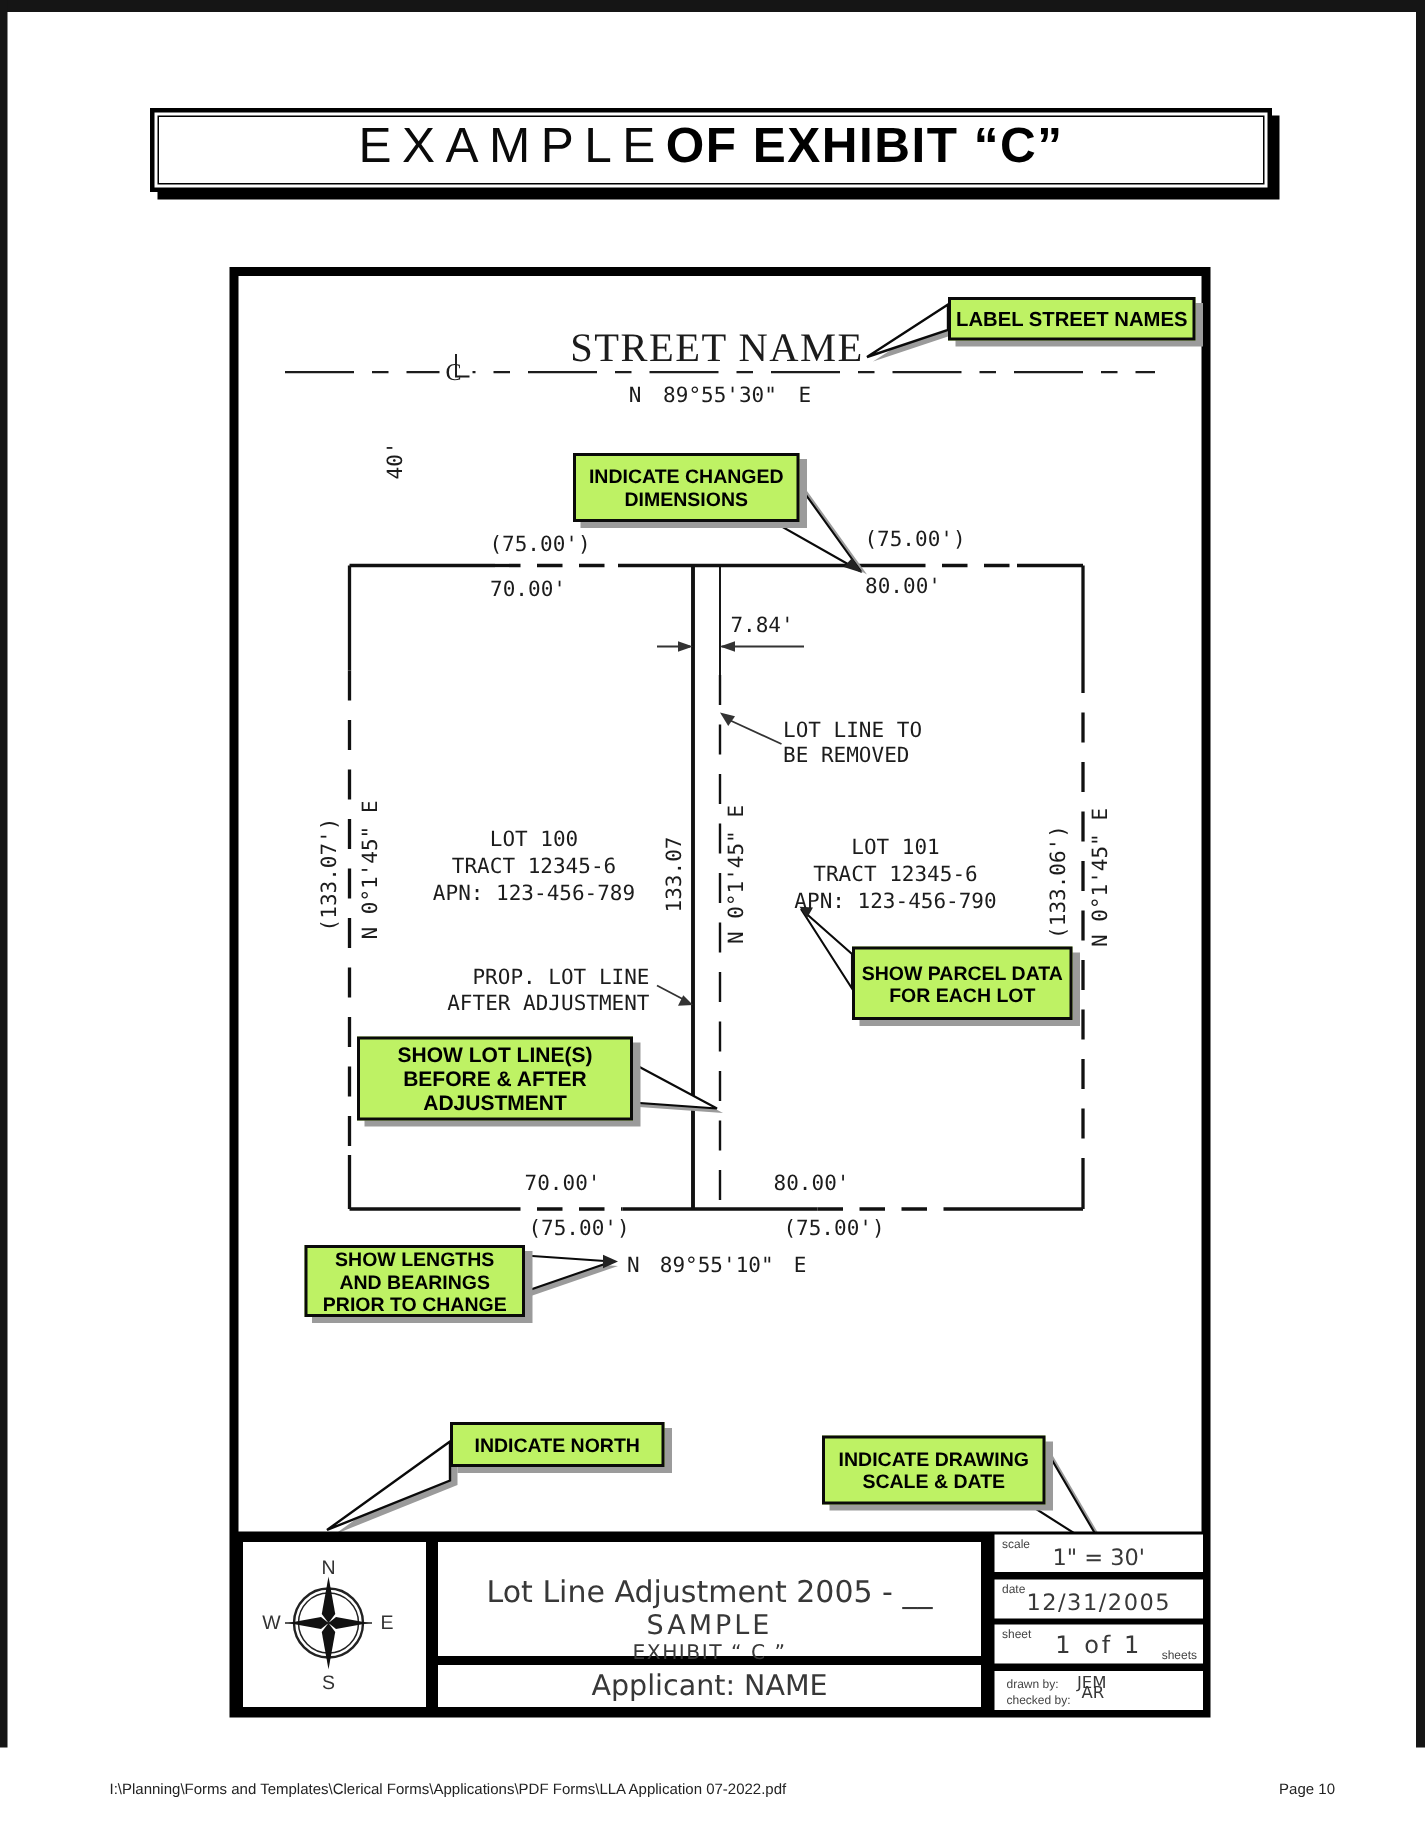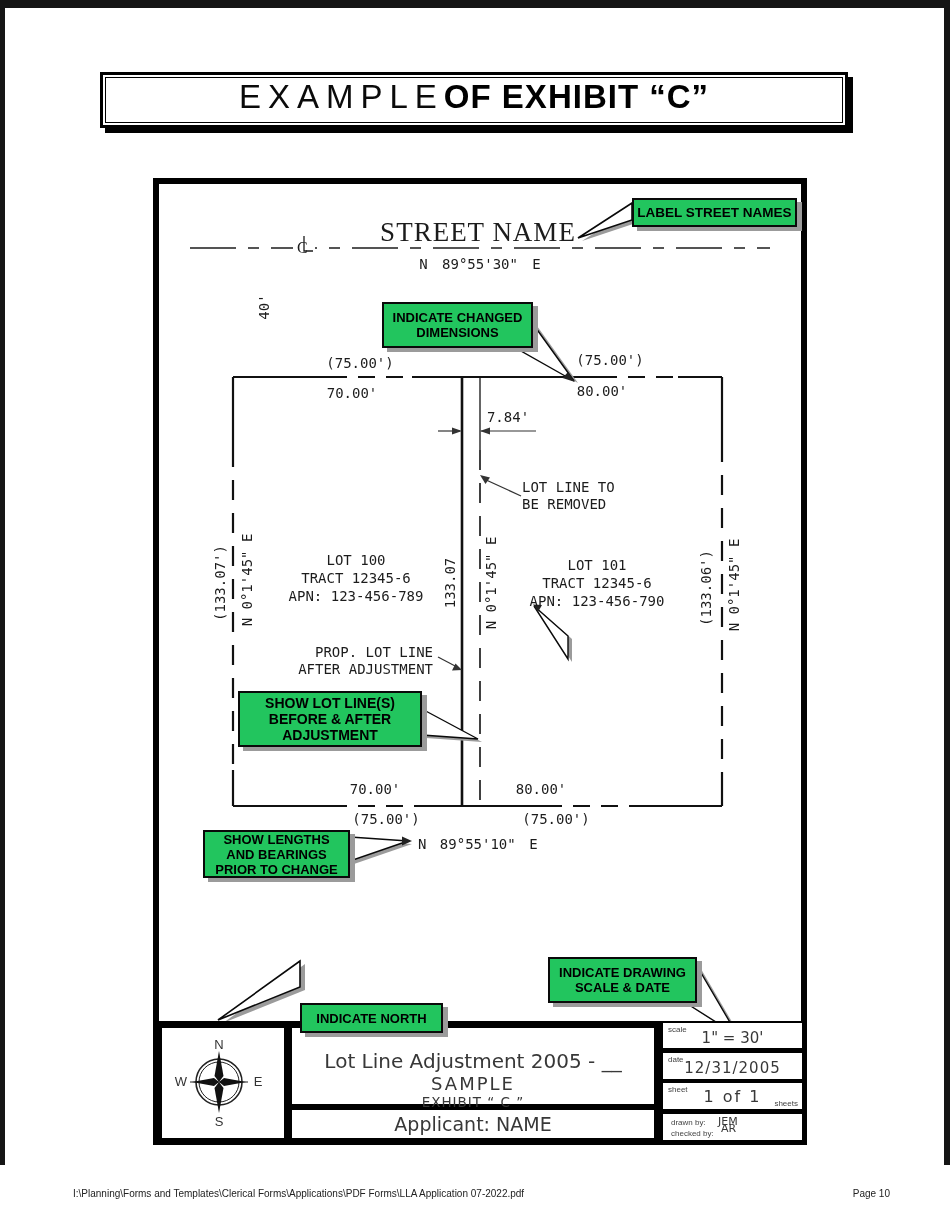--- a/index.html
+++ b/index.html
@@ -14,21 +14,21 @@
   .title-prefix{font-size:33px;letter-spacing:7px;color:#0a0a0a;}
   .title-rest{font-size:33px;font-weight:bold;letter-spacing:1px;color:#000;}
   
   .dwg{position:absolute;z-index:2;color:#1c1c1c;
        font-family:"DejaVu Sans Mono",monospace;font-size:14px;white-space:nowrap;}
   .ctr{transform:translate(-50%,-50%);text-align:center;}
   .rot{transform:translate(-50%,-50%) rotate(-90deg);}
   .pre{white-space:pre-line;line-height:17px;}
   .serif{font-family:"Liberation Serif",serif;}
   
-  .callout{position:absolute;z-index:4;background:#22c55e;border:2px solid #0a0a0a;
+  .callout{position:absolute;z-index:4;background:#bef264;border:2px solid #0a0a0a;
            box-shadow:5px 4px 0 #9b9b9b;display:flex;align-items:center;justify-content:center;
            text-align:center;font-weight:bold;font-size:13px;line-height:15px;
            white-space:pre-line;color:#000;}
   
   .tb-cell{position:absolute;background:#fff;z-index:2;}
   .hand{font-family:"DejaVu Sans",sans-serif;color:#383838;}
   .tb-title{display:flex;flex-direction:column;align-items:center;justify-content:center;}
   .tb-lbl{position:absolute;font-size:8px;color:#444;}
   .footer{position:absolute;z-index:2;font-size:10px;color:#222;}
   svg{position:absolute;left:0;top:0;z-index:1;}
@@ -170,27 +170,29 @@
 
   <div class="dwg ctr" style="left:375px;top:789px;">70.00'</div>
   <div class="dwg ctr" style="left:541px;top:789px;">80.00'</div>
   <div class="dwg ctr" style="left:386px;top:819px;">(75.00')</div>
   <div class="dwg ctr" style="left:556px;top:819px;">(75.00')</div>
   <div class="dwg" style="left:418px;top:836px;word-spacing:5px;">N 89°55'10" E</div>
 
   <div class="callout" style="left:632px;top:198px;width:161px;height:25px;font-size:13.5px;">LABEL STREET NAMES</div>
   <div class="callout" style="left:382px;top:302px;width:147px;height:42px;">INDICATE CHANGED
 DIMENSIONS</div>
+  <div class="callout" style="left:568px;top:631px;width:143px;height:45px;">SHOW PARCEL DATA
+FOR EACH LOT</div>
   <div class="callout" style="left:238px;top:691px;width:180px;height:52px;font-size:14px;line-height:16px;">SHOW LOT LINE(S)
 BEFORE &amp; AFTER
 ADJUSTMENT</div>
   <div class="callout" style="left:203px;top:830px;width:143px;height:44px;">SHOW LENGTHS
 AND BEARINGS
 PRIOR TO CHANGE</div>
-  <div class="callout" style="left:300px;top:1003px;width:139px;height:26px;">INDICATE NORTH</div>
+  <div class="callout" style="left:300px;top:948px;width:139px;height:26px;">INDICATE NORTH</div>
   <div class="callout" style="left:548px;top:957px;width:145px;height:42px;">INDICATE DRAWING
 SCALE &amp; DATE</div>
 
   <div class="tb-cell" style="left:162px;top:1028px;width:122px;height:110px;">
     <svg width="122" height="110" viewBox="0 0 122 110">
       <line x1="28" y1="54" x2="86" y2="54" stroke="#222" stroke-width="1"></line>
       <circle cx="57" cy="54" r="23" fill="none" stroke="#222" stroke-width="1.6"></circle>
       <circle cx="57" cy="54" r="20" fill="none" stroke="#222" stroke-width="1"></circle>
       <polygon points="57,23 61.5,48 57,54 52.5,48" fill="#111"></polygon>
       <polygon points="57,85 61.5,60 57,54 52.5,60" fill="#111"></polygon>

